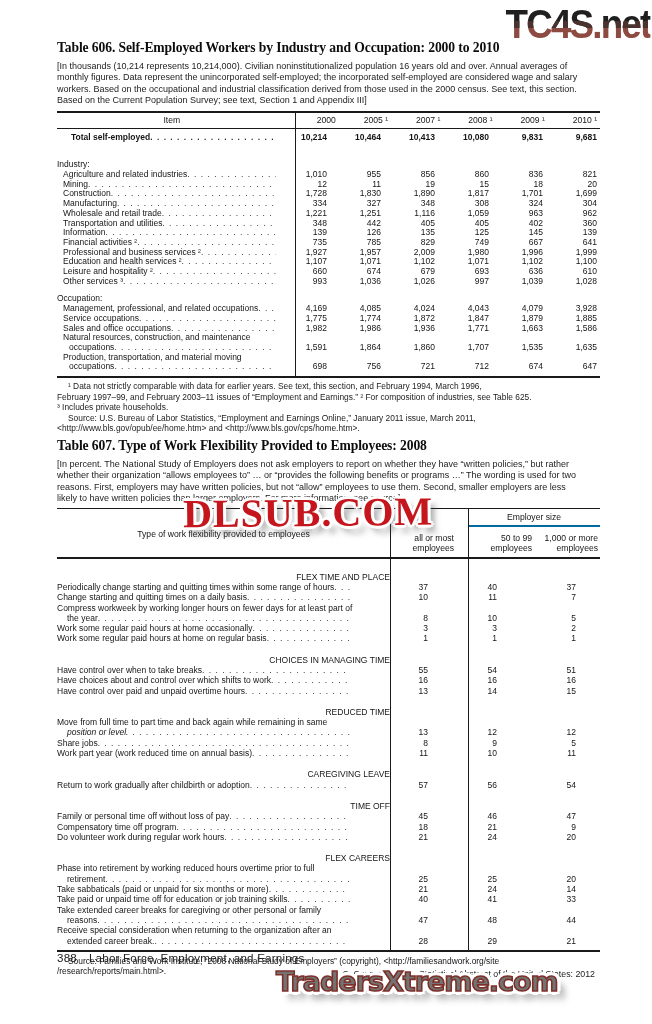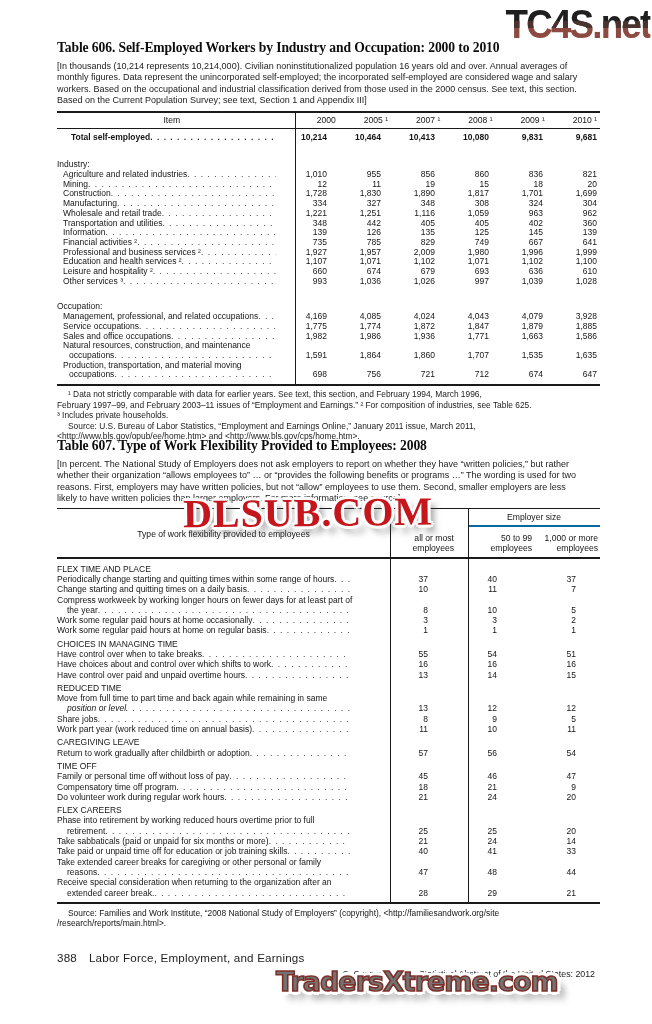--- a/index.html
+++ b/index.html
@@ -20,41 +20,41 @@
   .t606-hstub{width:238px;text-align:center;}
   .t606-hy{width:51px;text-align:right;padding-right:3px;}
   .t606-body{padding:2px 0 4px 0;font-size:8.5px;line-height:9.7px;}
   .t606-vline{position:absolute;left:238px;top:0;bottom:0;width:1px;background:#1a1a1a;}
   .r606{display:flex;align-items:flex-end;}
   .r606 .stub{width:238px;display:flex;overflow:hidden;align-items:flex-end;}
   .r606 .v{width:51px;text-align:right;padding-right:3px;flex:none;}
   .r606.bold{font-weight:bold;}
   .lbl{white-space:nowrap;}
   .dots{flex:1;overflow:hidden;white-space:nowrap;color:#2a2a2a;letter-spacing:1px;}
-  .grp{margin-top:16px;}
+  .grp{margin-top:8px;}
   .tot{margin-top:2px;margin-bottom:18px;}
   
   .tbl607{position:relative;border-top:1px solid #1a1a1a;border-bottom:2px solid #1a1a1a;margin-top:3px;}
   .t607-hdrarea{position:relative;height:48px;font-size:8.6px;}
   .t607-spanner{position:absolute;left:411px;right:0;top:3px;text-align:center;
                 border-bottom:2px solid #0369a1;padding-bottom:3px;}
   .t607-stubhead{position:absolute;left:0;top:20px;width:333px;text-align:center;}
   .t607-colh{position:absolute;top:24px;text-align:right;line-height:10.5px;}
   .t607-c1{left:325px;width:72px;}
   .t607-c2{left:411px;width:64px;}
   .t607-c3{left:477px;width:64px;}
   .t607-body{border-top:2px solid #1a1a1a;padding:2px 0 4px 0;font-size:8.5px;line-height:10.3px;}
   .t607-vl1{position:absolute;left:333px;top:0;bottom:0;width:1px;background:#1a1a1a;}
   .t607-vl2{position:absolute;left:411px;top:0;bottom:0;width:1px;background:#1a1a1a;}
   .r607{display:flex;align-items:flex-end;}
   .r607 .stub7{width:333px;display:flex;overflow:hidden;align-items:flex-start;}
   .r607 .n1{width:78px;text-align:right;padding-right:7px;flex:none;}
   .r607 .n2{width:62px;text-align:right;padding-right:13px;flex:none;}
   .r607 .n3{width:66px;text-align:right;padding-right:24px;flex:none;}
-  .sect7{width:333px;text-align:left;margin-top:3px;}
+  .sect7{width:333px;text-align:right;margin-top:11px;}
   .srcnote{font-size:8.4px;line-height:10.6px;margin-top:4px;}
   .srcnote .ind{padding-left:11px;}
   
   .footer-left{position:absolute;left:57px;top:951px;font-size:11.6px;letter-spacing:0.2px;color:#222;}
   .footer-left .pg{margin-right:12px;}
   .footer-credit{position:absolute;right:57px;top:969px;font-size:8.8px;color:#222;}
   
   .wm-top{position:absolute;top:2px;right:2px;width:220px;height:50px;pointer-events:none;}
   .wm-top span{position:absolute;right:0;top:0;font-family:"Liberation Sans",sans-serif;
        font-weight:bold;font-size:40px;letter-spacing:-2px;transform:scaleX(0.92);transform-origin:right top;

